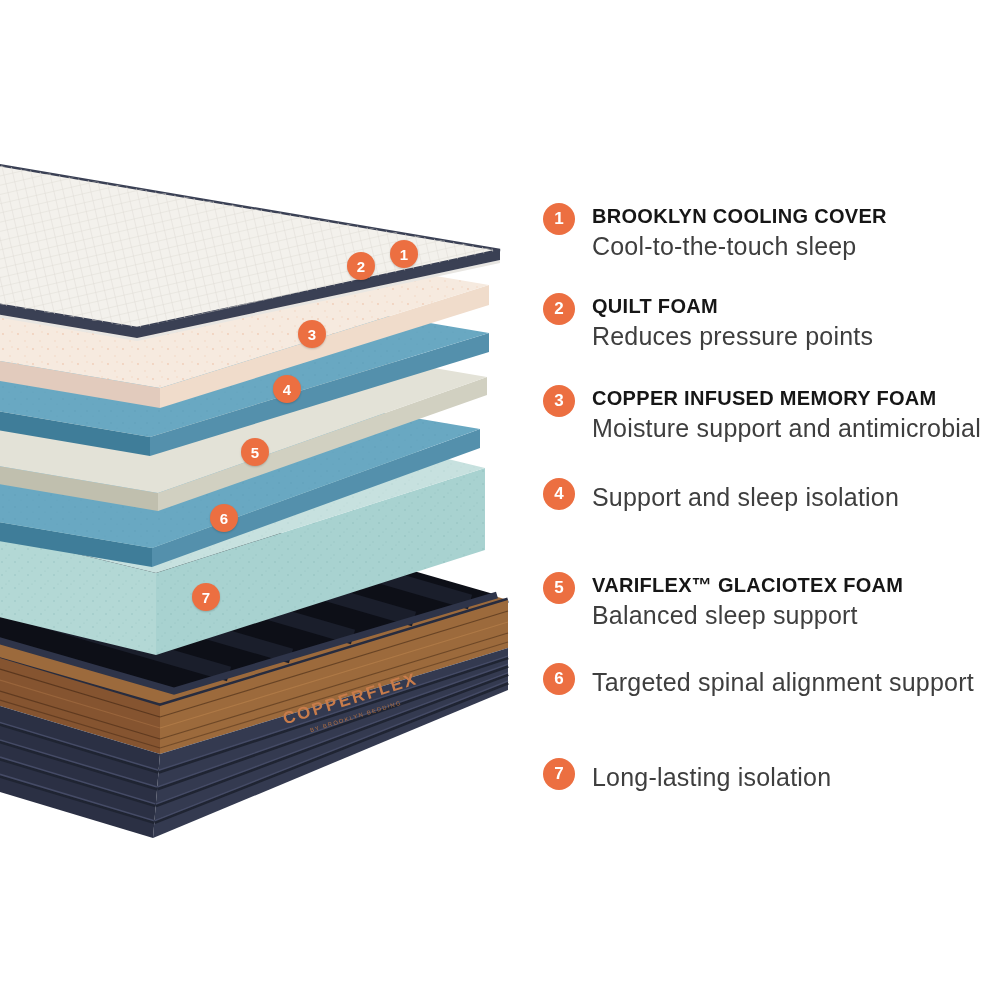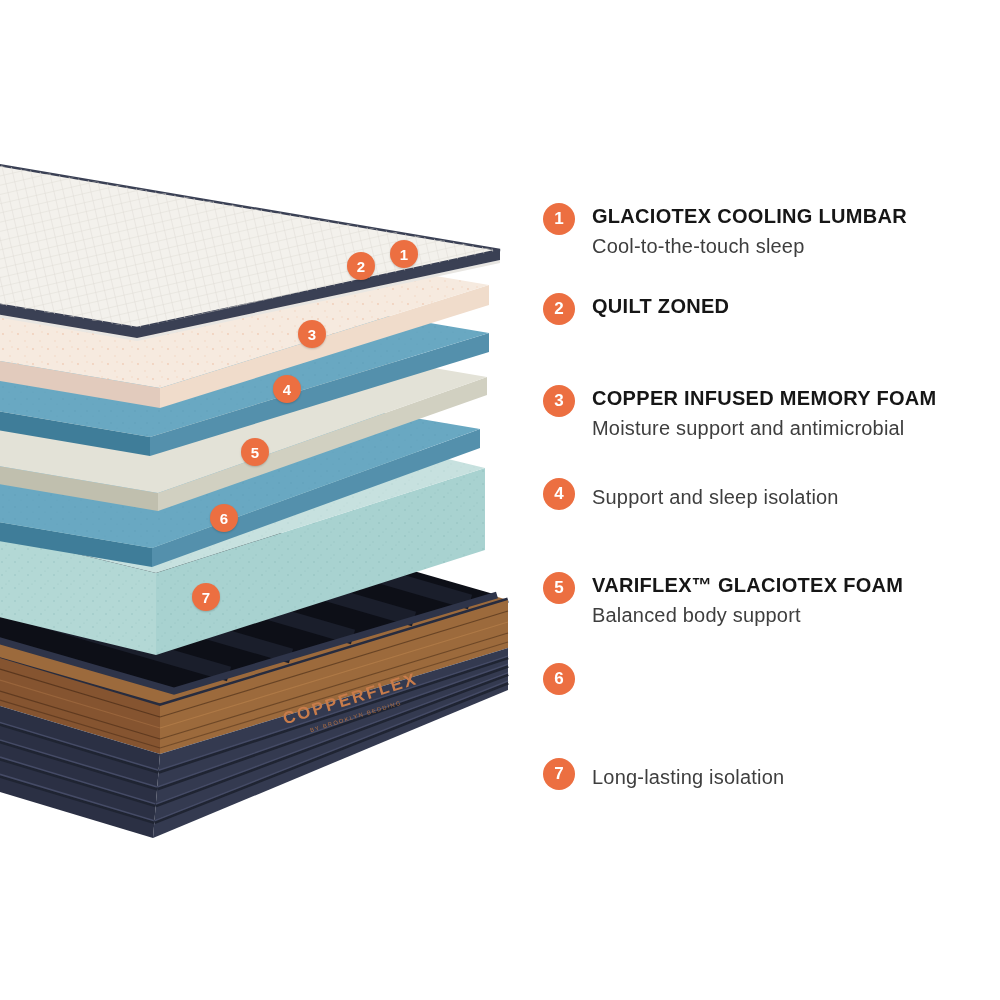--- a/index.html
+++ b/index.html
@@ -12,21 +12,21 @@
         display:flex;align-items:center;justify-content:center;
         box-shadow:0 1px 2px rgba(0,0,0,0.18);}
   .legend{position:absolute;left:543px;top:0;width:450px;height:1000px;}
   .legend-item{position:absolute;left:0;display:flex;align-items:flex-start;}
   .legend-badge{flex:0 0 auto;width:32px;height:32px;border-radius:50%;background:#EC6F41;
         color:#fff;font-weight:bold;font-size:17px;display:flex;align-items:center;
         justify-content:center;}
   .legend-text{margin-left:17px;padding-top:1px;}
   .legend-title{font-size:20px;font-weight:bold;color:#161616;letter-spacing:0.3px;
         line-height:24px;white-space:nowrap;}
-  .legend-desc{margin-top:7px;font-size:20px;color:#3E3E3E;letter-spacing:0.2px;
+  .legend-desc{margin-top:7px;font-size:25px;color:#3E3E3E;letter-spacing:0.2px;
         line-height:22px;white-space:nowrap;}
 </style>
 </head>
 <body>
 
 <div class="page">
 
   <div class="diagram">
     <svg width="545" height="1000" viewBox="0 0 545 1000">
       <defs>
@@ -169,29 +169,30 @@
     <div class="diagram-badge" style="left:241px;top:438px">5</div>
     <div class="diagram-badge" style="left:210px;top:504px">6</div>
     <div class="diagram-badge" style="left:192px;top:583px">7</div>
   </div>
 
   <div class="legend">
 
     <div class="legend-item" style="top:203px">
       <div class="legend-badge">1</div>
       <div class="legend-text">
-        <div class="legend-title">GLACIOTEX COOLING LUMBAR</div>
+        <div class="legend-title">BROOKLYN COOLING COVER</div>
         <div class="legend-desc">Cool-to-the-touch sleep</div>
       </div>
     </div>
 
     <div class="legend-item" style="top:293px">
       <div class="legend-badge">2</div>
       <div class="legend-text">
-        <div class="legend-title">QUILT ZONED</div>
+        <div class="legend-title">QUILT FOAM</div>
+        <div class="legend-desc">Reduces pressure points</div>
       </div>
     </div>
 
     <div class="legend-item" style="top:385px">
       <div class="legend-badge">3</div>
       <div class="legend-text">
         <div class="legend-title">COPPER INFUSED MEMORY FOAM</div>
         <div class="legend-desc">Moisture support and antimicrobial</div>
       </div>
     </div>
@@ -200,27 +201,28 @@
       <div class="legend-badge">4</div>
       <div class="legend-text">
         <div class="legend-desc">Support and sleep isolation</div>
       </div>
     </div>
 
     <div class="legend-item" style="top:572px">
       <div class="legend-badge">5</div>
       <div class="legend-text">
         <div class="legend-title">VARIFLEX™ GLACIOTEX FOAM</div>
-        <div class="legend-desc">Balanced body support</div>
+        <div class="legend-desc">Balanced sleep support</div>
       </div>
     </div>
 
     <div class="legend-item" style="top:663px">
       <div class="legend-badge">6</div>
       <div class="legend-text">
+        <div class="legend-desc">Targeted spinal alignment support</div>
       </div>
     </div>
 
     <div class="legend-item" style="top:758px">
       <div class="legend-badge">7</div>
       <div class="legend-text">
         <div class="legend-desc">Long-lasting isolation</div>
       </div>
     </div>
 

